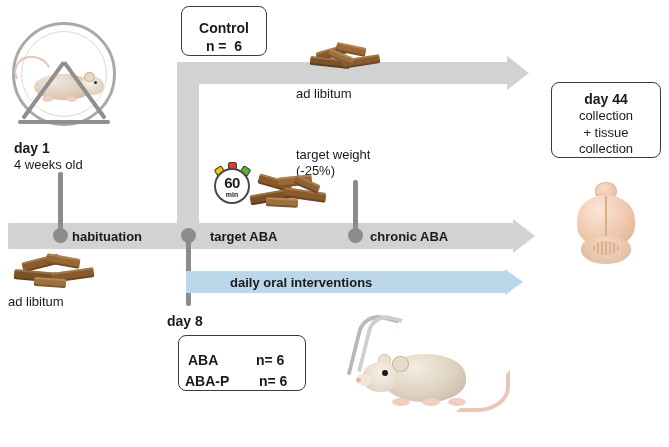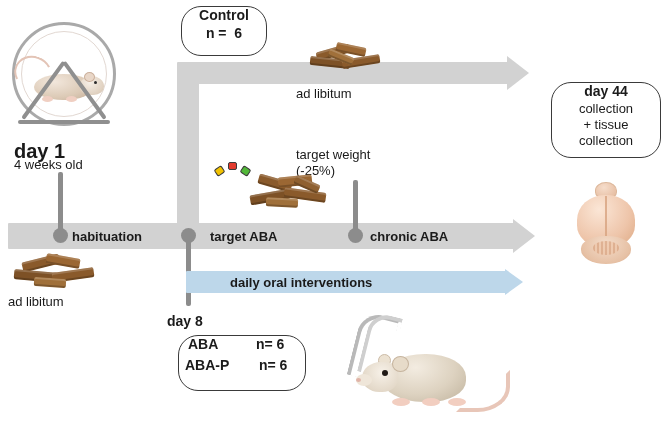--- a/index.html
+++ b/index.html
@@ -10,23 +10,23 @@
   }
   .abs{position:absolute;}
   .ctr{text-align:left;}
 
   
   .txt{font-size:13px;line-height:1.18;color:#1a1a1a;white-space:nowrap;}
   .txt.bold{font-weight:bold;}
 
   
   .box{
-    border:1.6px solid #3a3a3a;border-radius:20px;background:#fff;
+    border:1.6px solid #3a3a3a;border-radius:8px;background:#fff;
     box-sizing:border-box;display:flex;flex-direction:column;
-    align-items:center;justify-content:flex-start;
+    align-items:center;justify-content:flex-end;
   }
   .box .line{font-size:14px;font-weight:bold;line-height:1.25;white-space:pre;}
   .box .line.reg{font-weight:normal;font-size:13px;}
 
   
   .bar{position:absolute;}
   .bar .body{position:absolute;left:0;top:0;height:100%;border-radius:1px;}
   .bar .head{position:absolute;top:50%;width:0;height:0;}
 
   
@@ -192,21 +192,21 @@
     <div class="eye"></div>
     <div class="paw" style="left:14px;"></div>
     <div class="paw" style="left:38px;"></div>
   </div>
   <div class="stand">
     <span class="s1"></span>
       <span class="s2"></span>
       <span class="s3"></span>
   </div>
 </div>
-<div class="txt bold abs ctr" style="left:14px;top:140px;width:100px;font-size:20px;">day 1</div>
+<div class="txt bold abs ctr" style="left:14px;top:140px;width:100px;font-size:14px;">day 1</div>
 <div class="txt abs ctr" style="left:14px;top:157px;width:100px;">4 weeks old</div>
 
 <div class="bar abs" style="left:8px;top:223px;width:530px;height:26px;">
   <div class="body grey" style="width:508px;"></div>
   <div class="head grey-head" style="left:505px;margin-top:-17px;"></div>
 </div>
 
 <div class="txt bold abs ctr" style="left:72px;top:229px;width:110px;">habituation</div>
 <div class="txt bold abs ctr" style="left:210px;top:229px;width:110px;">target ABA</div>
 <div class="txt bold abs ctr" style="left:370px;top:229px;width:110px;">chronic ABA</div>
@@ -219,20 +219,24 @@
 
 <div class="stem abs" style="left:353px;top:180px;height:55px;"></div>
 <div class="dot abs" style="left:348px;top:228px;"></div>
 <div class="txt abs ctr" style="left:296px;top:147px;width:115px;">target weight</div>
 <div class="txt abs ctr" style="left:296px;top:163px;width:115px;">(-25%)</div>
 
 <div class="watch abs" style="left:214px;top:162px;">
   <div class="btn y"></div>
   <div class="btn r"></div>
   <div class="btn g"></div>
+  <div class="face">
+    <span class="n">60</span>
+    <span class="u">min</span>
+  </div>
 </div>
 <div class="pellets abs" style="left:248px;top:174px;width:86px;height:40px;">
   <i style="left:10px;top:4px;width:34px;height:10px;transform:rotate(16deg);"></i>
   <i style="left:30px;top:2px;width:34px;height:10px;transform:rotate(-6deg);background:#9b6733;"></i>
   <i style="left:2px;top:18px;width:40px;height:10px;transform:rotate(-10deg);background:#7d5126;"></i>
   <i style="left:36px;top:16px;width:42px;height:10px;transform:rotate(8deg);"></i>
   <i style="left:18px;top:24px;width:32px;height:9px;transform:rotate(3deg);background:#a0703a;"></i>
   <i style="left:46px;top:6px;width:26px;height:9px;transform:rotate(24deg);background:#8f6030;"></i>
 </div>
 

